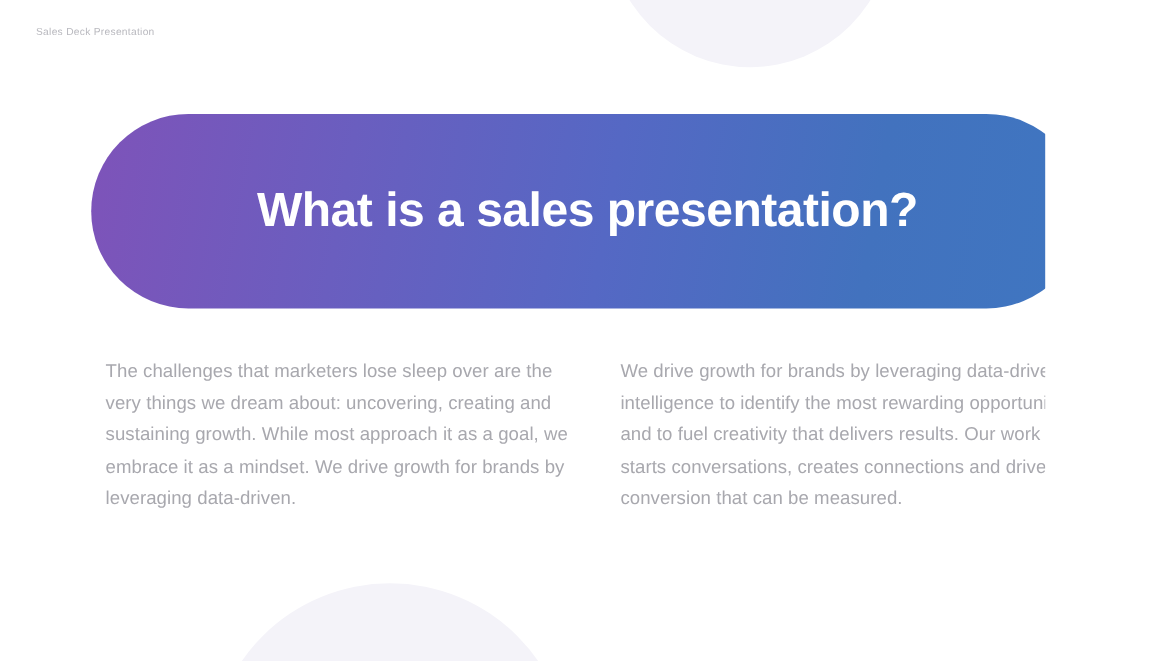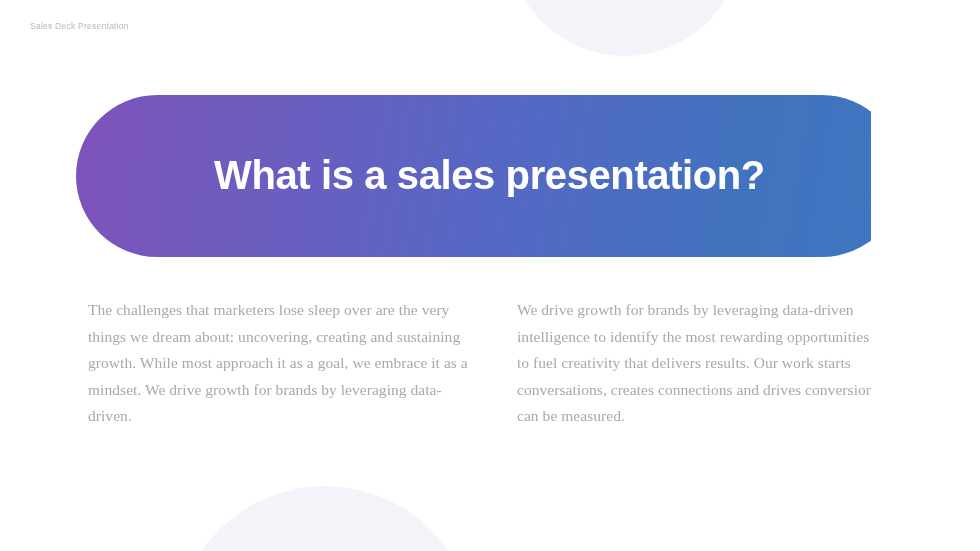--- a/index.html
+++ b/index.html
@@ -81,21 +81,20 @@
   }
 
   
   #body-columns {
     position: absolute;
     left: 88px;
     top: 297px;
     width: 818px;
     display: flex;
     gap: 40px;
-    font-family: Liberation Serif, serif;
   }
   .body-column {
     width: 389px;
     font-size: 15.5px;
     line-height: 26.5px;
     color: #a8a8ae;
     letter-spacing: 0.05px;
   }
 </style>
 </head>

